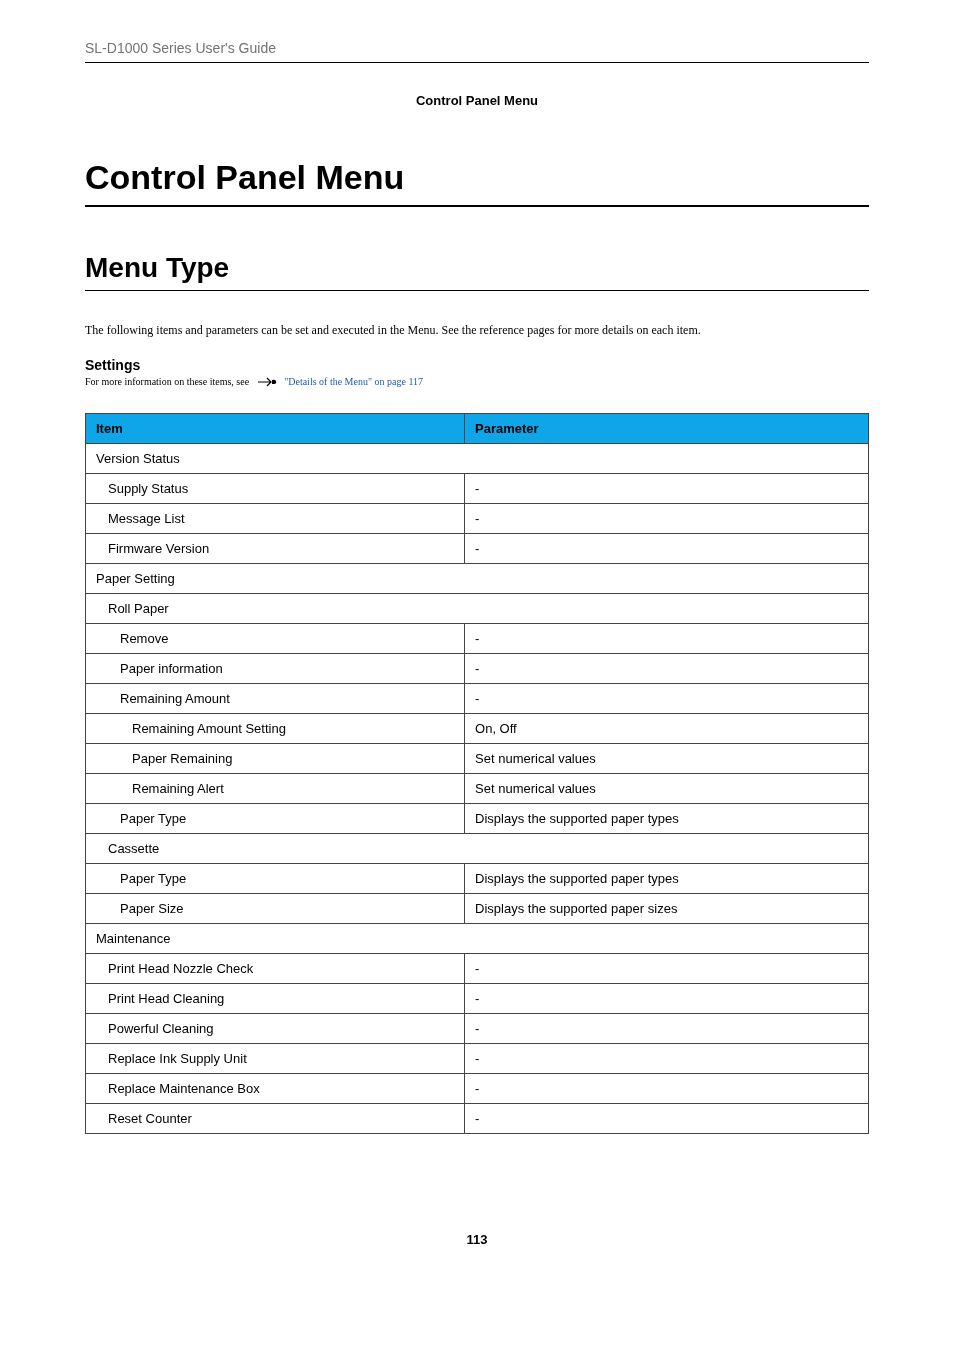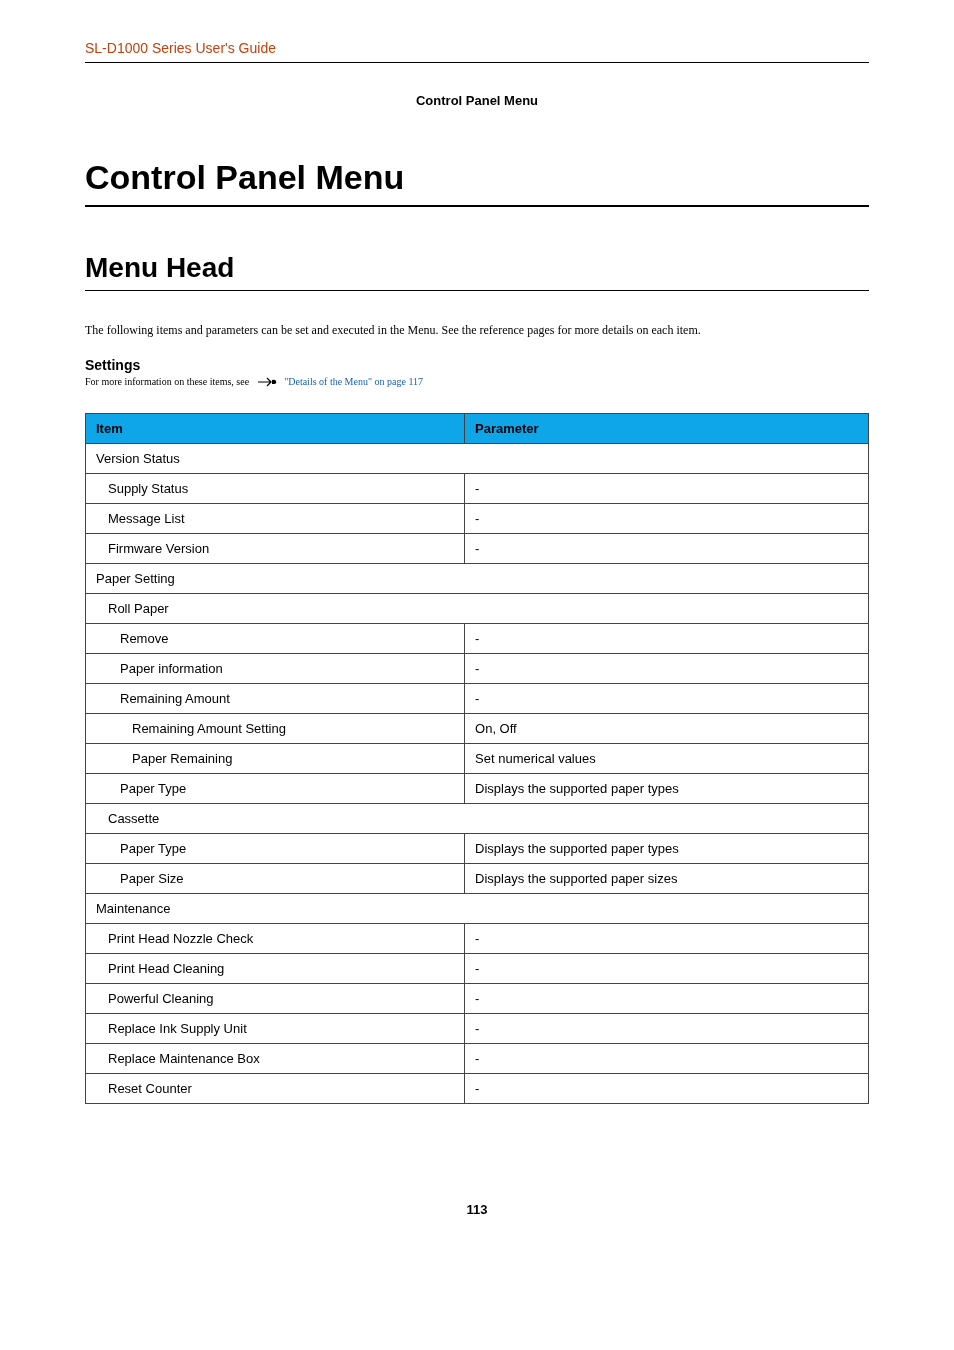--- a/index.html
+++ b/index.html
@@ -11,21 +11,21 @@
       font-family: Georgia, 'Times New Roman', serif;
       background: #fff;
       width: 954px;
       margin: 0 auto;
       padding: 40px 85px 60px 85px;
       color: #000;
     }
     .header-title {
       font-size: 14px;
       font-family: Arial, sans-serif;
-      color: #c2410c;
+      color: #737373;
       margin-bottom: 6px;
     }
     .header-line {
       border-bottom: 1px solid #000;
       margin-bottom: 30px;
     }
     .breadcrumb {
       text-align: center;
       font-weight: bold;
       font-size: 13px;
@@ -100,21 +100,21 @@
   </style>
 </head>
 <body>
 
 <div class="header-title">SL-D1000 Series User's Guide</div>
 <div class="header-line"></div>
 <div class="breadcrumb">Control Panel Menu</div>
 
 <h1 class="h1">Control Panel Menu</h1>
 
-<h2 class="h2">Menu Head</h2>
+<h2 class="h2">Menu Type</h2>
 
 <p class="body-text">The following items and parameters can be set and executed in the Menu. See the reference pages for more details on each item.</p>
 
 <div class="settings-label">Settings</div>
 <div class="ref-text">
   <span>For more information on these items, see </span>
   <span class="hand-icon">
     <svg width="22" height="14" viewBox="0 0 22 14">
       <path d="M1 7 L14 7 M10 3 L14 7 L10 11" stroke="#000" stroke-width="1.2" fill="none"></path>
       <path d="M15 5 Q18 4 19 6 Q20 8 18 9 L15 9 Z" fill="#000"></path>
@@ -166,20 +166,24 @@
       </tr>
       <tr>
         <td class="indent-3">Remaining Amount Setting</td>
         <td>On, Off</td>
       </tr>
       <tr>
         <td class="indent-3">Paper Remaining</td>
         <td>Set numerical values</td>
       </tr>
       <tr>
+        <td class="indent-3">Remaining Alert</td>
+        <td>Set numerical values</td>
+      </tr>
+      <tr>
         <td class="indent-2">Paper Type</td>
         <td>Displays the supported paper types</td>
       </tr>
       <tr>
         <td colspan="2" class="indent-1">Cassette</td>
       </tr>
       <tr>
         <td class="indent-2">Paper Type</td>
         <td>Displays the supported paper types</td>
       </tr>

